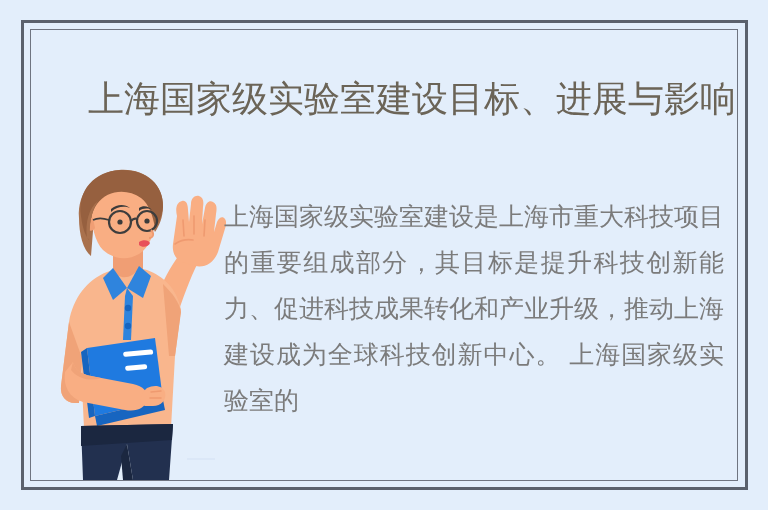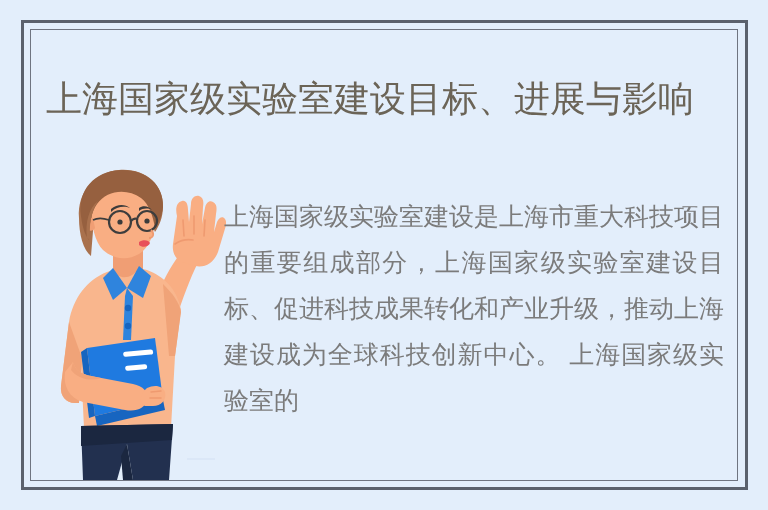--- a/index.html
+++ b/index.html
@@ -57,20 +57,21 @@
     position: absolute;
     left: 15px;
     top: 22px;
     width: 690px;
     color: #6b6457;
     font-size: 36px;
     line-height: 46px;
     letter-spacing: 0px;
     font-weight: 400;
     white-space: normal;
+    text-align: right;
   }
 
   .body-wrap {
     position: absolute;
     left: 0px;
     top: 130px;
     width: 706px;
     height: 320px;
   }
 
@@ -205,17 +206,17 @@
           </g>
 
           <path d="M30 266 L122 264 L118 320 L82 320 L76 284 L66 320 L32 320 Z" fill="#22304f"></path>
           <path d="M30 266 L122 264 L121 280 L30 286 Z" fill="#1b2740"></path>
           <path d="M76 284 L82 320 L72 320 L70 296 Z" fill="#1b2740"></path>
 
           <rect x="136" y="298" width="28" height="2" fill="#dbe7f7"></rect>
         </svg>
       </div>
 
-      <p class="article-text">上海国家级实验室建设是上海市重大科技项目的重要组成部分，上海国家级实验室建设目标、促进科技成果转化和产业升级，推动上海建设成为全球科技创新中心。 上海国家级实验室的</p>
+      <p class="article-text">上海国家级实验室建设是上海市重大科技项目的重要组成部分，其目标是提升科技创新能力、促进科技成果转化和产业升级，推动上海建设成为全球科技创新中心。 上海国家级实验室的</p>
 
     </div>
   </div>
 </div>
 
 </body></html>

